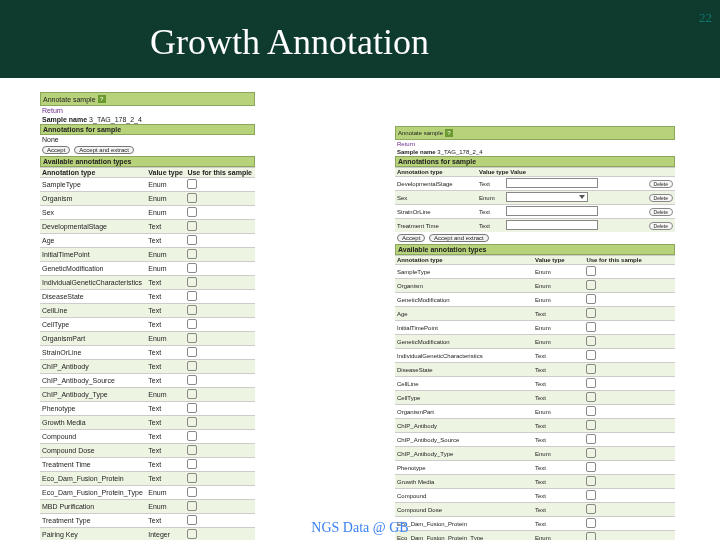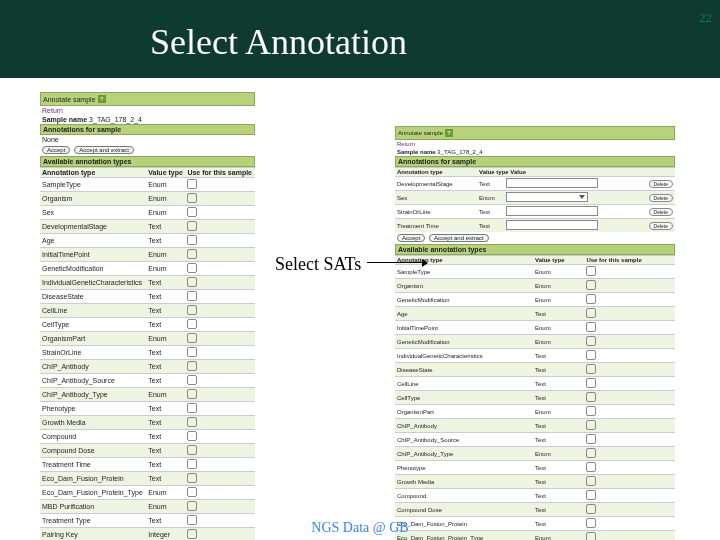--- a/index.html
+++ b/index.html
@@ -32,21 +32,21 @@
 .selbox{border:1px solid #888;height:8px;width:80px;display:inline-block;background:#fff;position:relative}
 .selbox::after{content:"";position:absolute;right:2px;top:2px;border-left:3px solid transparent;border-right:3px solid transparent;border-top:4px solid #555}
 </style>
 </head>
 <body>
 
 <div class="slide">
   <div class="topbar"></div>
   <div class="pagenum">22</div>
   <div class="titleband">
-    <h1>Select Annotation</h1>
+    <h1>Growth Annotation</h1>
   </div>
 
   <div class="panel left">
     <div class="hdr">
       <span>Annotate sample</span>
       <span class="qicon">?</span>
     </div>
     <div class="lnk">Return</div>
     <div class="plain">
       <b>Sample name</b>
@@ -369,18 +369,15 @@
           <tr class="alt">
             <td>Eco_Dam_Fusion_Protein_Type</td>
             <td>Enum</td>
             <td><span class="chk"></span></td>
           </tr>
         </tbody>
     </table>
 
   </div>
 
-  <div class="callout" style="left:275px;top:254px">
-    <span>Select SATs</span><span class="arrow"></span>
-  </div>
 
   <div class="footer">NGS Data @ GB</div>
 </div>
 
 </body></html>

